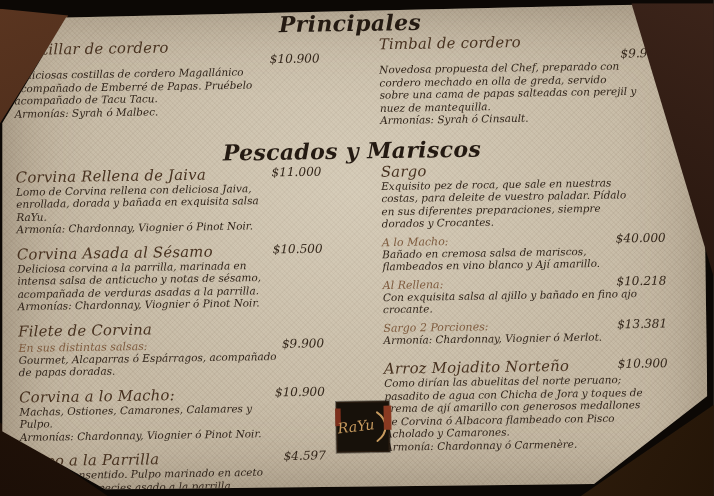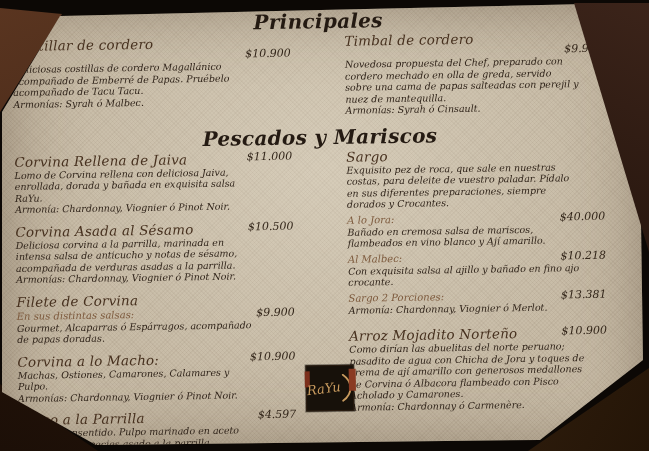--- a/index.html
+++ b/index.html
@@ -129,29 +129,29 @@
         </div>
 
         <div class="col-right">
 
           <div class="item">
             <div class="name">Sargo</div>
             <div class="desc">Exquisito pez de roca, que sale en nuestras costas, para deleite de vuestro paladar. Pídalo en sus diferentes preparaciones, siempre dorados y Crocantes.</div>
 
             <div class="variant">
               <div class="subrow">
-                <span class="vlabel">A lo Jora:</span>
+                <span class="vlabel">A lo Macho:</span>
                 <span class="price">$40.000</span>
               </div>
               <div class="desc">Bañado en cremosa salsa de mariscos, flambeados en vino blanco  y  Ají amarillo.</div>
             </div>
 
             <div class="variant">
               <div class="subrow">
-                <span class="vlabel">Al Malbec:</span>
+                <span class="vlabel">Al Rellena:</span>
                 <span class="price">$10.218</span>
               </div>
               <div class="desc">Con exquisita salsa al ajillo y bañado en  fino ajo crocante.</div>
             </div>
 
             <div class="variant">
               <div class="subrow">
                 <span class="vlabel">Sargo 2 Porciones:</span>
                 <span class="price">$13.381</span>
               </div>

